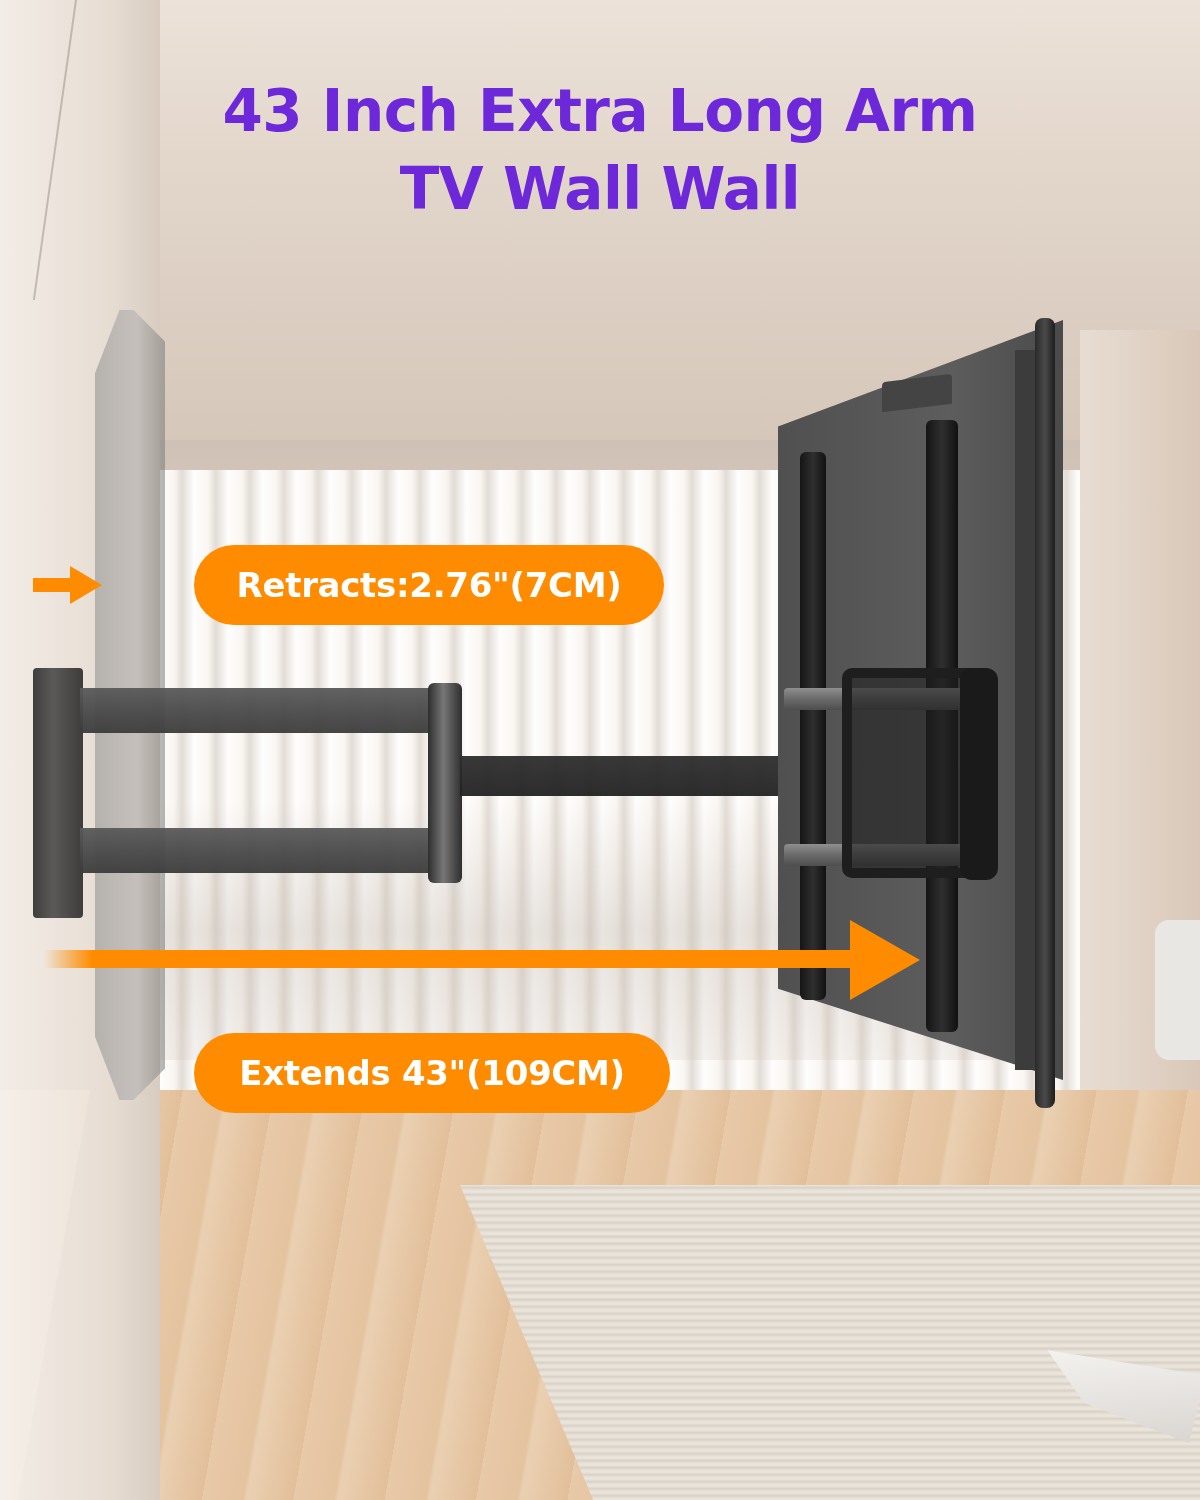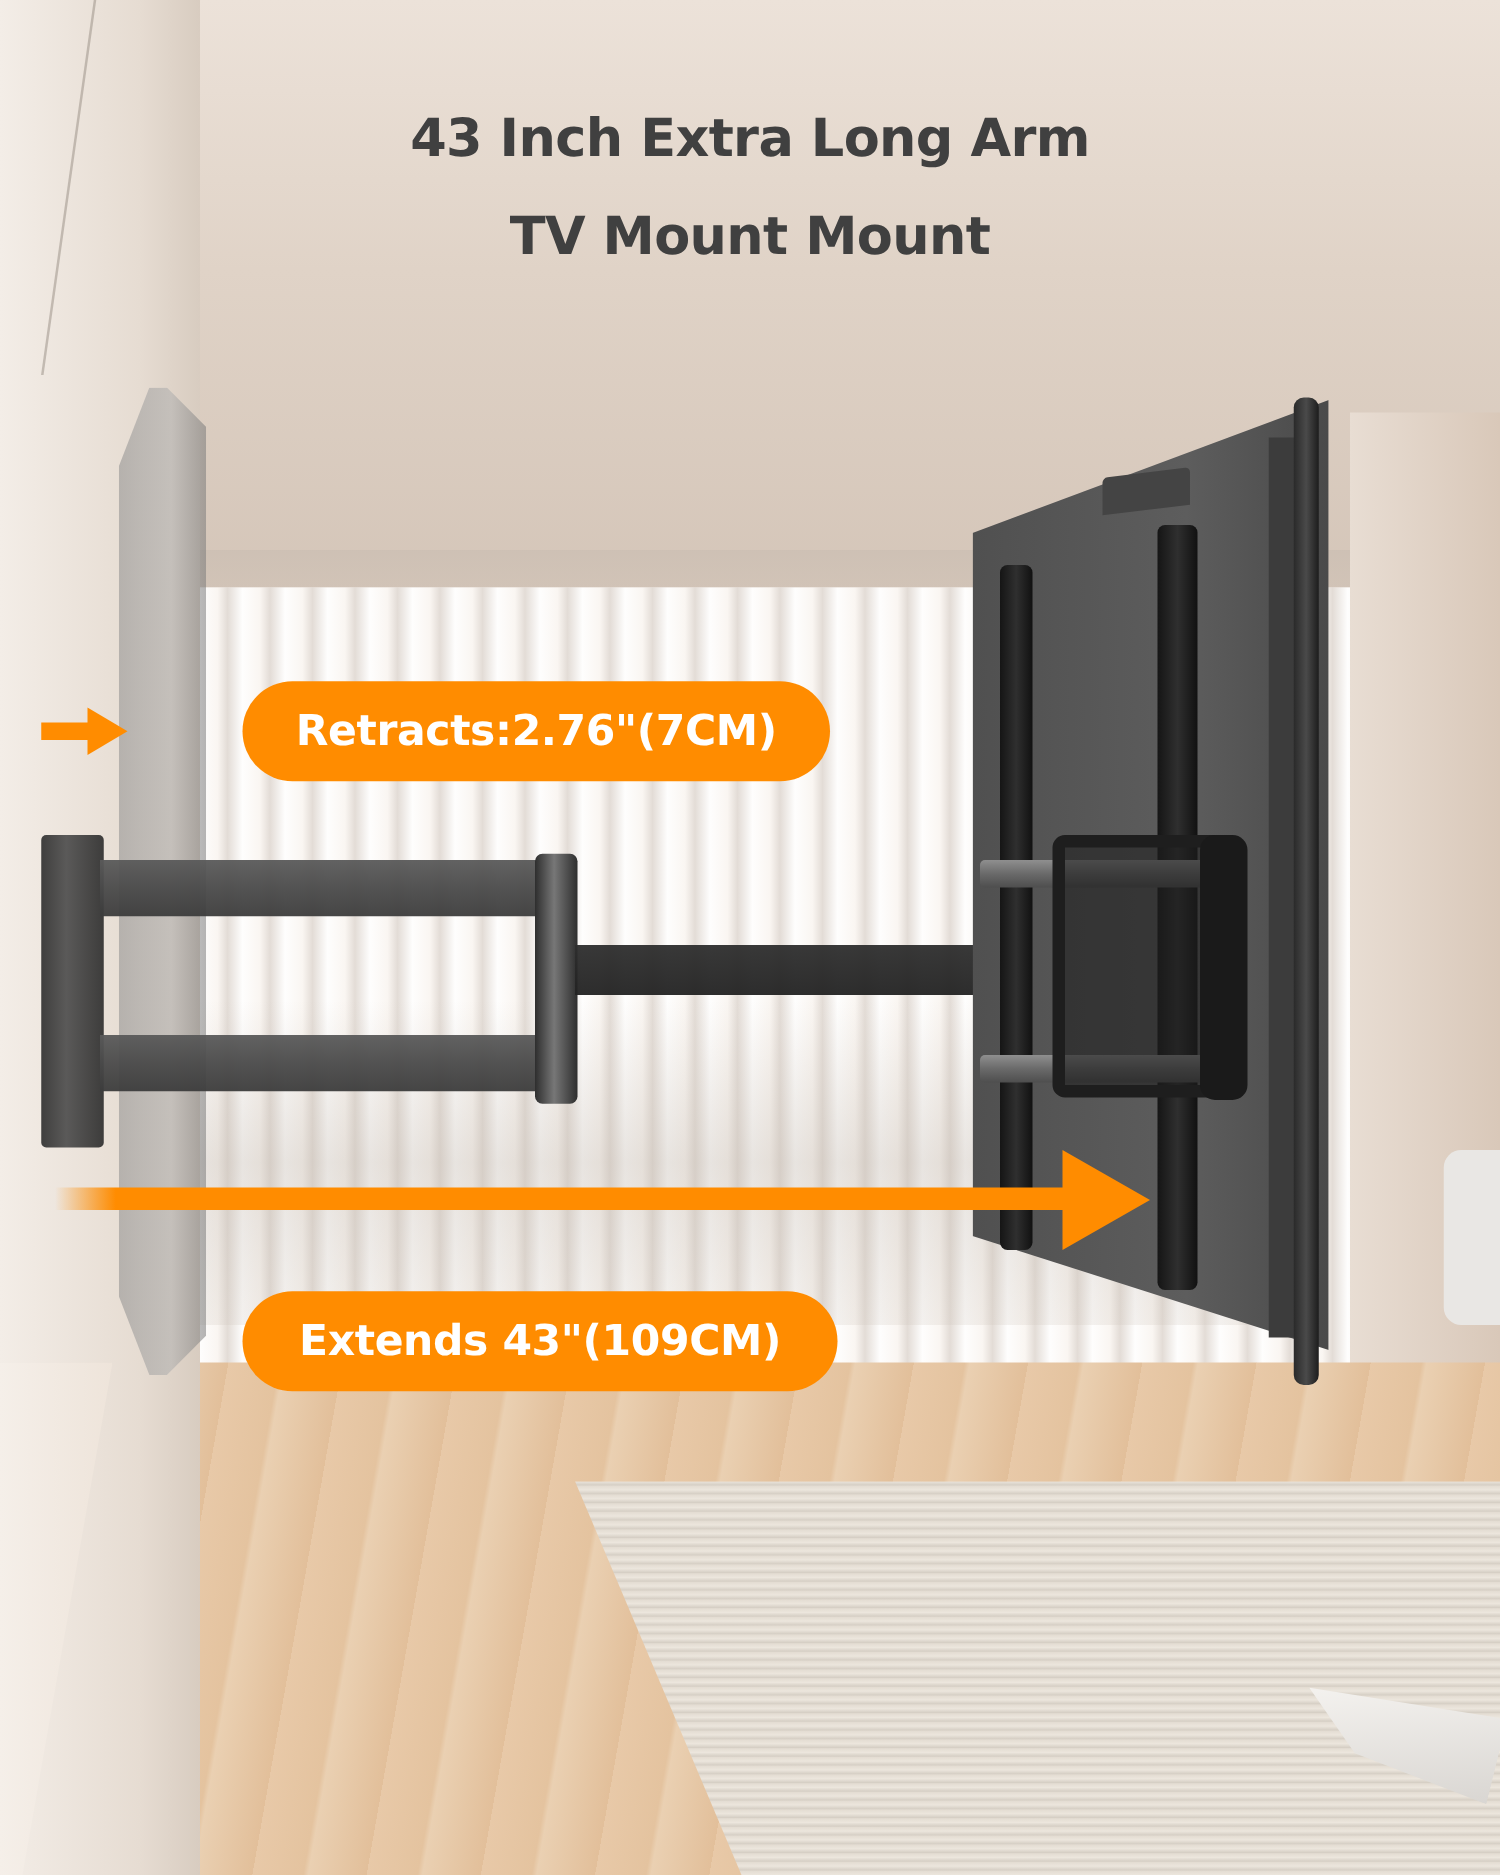--- a/index.html
+++ b/index.html
@@ -62,21 +62,21 @@
   .rail-right { left: 926px; top: 420px; width: 32px; height: 612px; }
   .bracket-bar { position: absolute; background: linear-gradient(180deg, #8f8f8f, #6a6a6a 50%, #4e4e4e); border-radius: 4px; }
   .bar-top { left: 784px; top: 688px; width: 200px; height: 22px; }
   .bar-bot { left: 784px; top: 844px; width: 200px; height: 22px; }
   .tilt-box { position: absolute; left: 842px; top: 668px; width: 140px; height: 210px;
               border: 10px solid #1e1e1e; border-radius: 10px; box-sizing: border-box; background: rgba(30,30,30,0.6); }
   .tilt-plate { position: absolute; left: 960px; top: 668px; width: 38px; height: 212px; background: #1a1a1a; border-radius: 12px; }
 
   
   .title { position: absolute; left: 0; top: 72px; width: 1200px; text-align: center;
-           font-weight: bold; font-size: 42px; line-height: 78px; color: #404040; letter-spacing: -0.5px; }
+           font-weight: bold; font-size: 58px; line-height: 78px; color: #6d28d9; letter-spacing: -0.5px; }
 
   
   .badge { position: absolute; background: #ff8c00; color: #fff; font-weight: bold;
            font-size: 34px; display: flex; align-items: center; justify-content: center;
            border-radius: 42px; letter-spacing: -0.3px; }
   .badge-retracts { left: 194px; top: 545px; width: 470px; height: 80px; }
   .badge-extends { left: 194px; top: 1033px; width: 476px; height: 80px; }
 
   
   .arrow-small-shaft { position: absolute; left: 33px; top: 578px; width: 40px; height: 14px; background: #ff8c00; }
@@ -119,21 +119,21 @@
   <div class="rail rail-left"></div>
   <div class="rail rail-right"></div>
   <div class="bracket-bar bar-top"></div>
   <div class="bracket-bar bar-bot"></div>
   <div class="tilt-box"></div>
   <div class="tilt-plate"></div>
 </div>
 
 <div class="title">
   <div>43 Inch Extra Long Arm</div>
-  <div>TV Mount Mount</div>
+  <div>TV Wall Wall</div>
 </div>
 
 <div class="arrow-small-shaft"></div>
 <div class="arrow-small-head"></div>
 
 <div class="badge badge-retracts">
   <span>Retracts:2.76"(7CM)</span>
 </div>
 
 <div class="arrow-long-shaft"></div>

